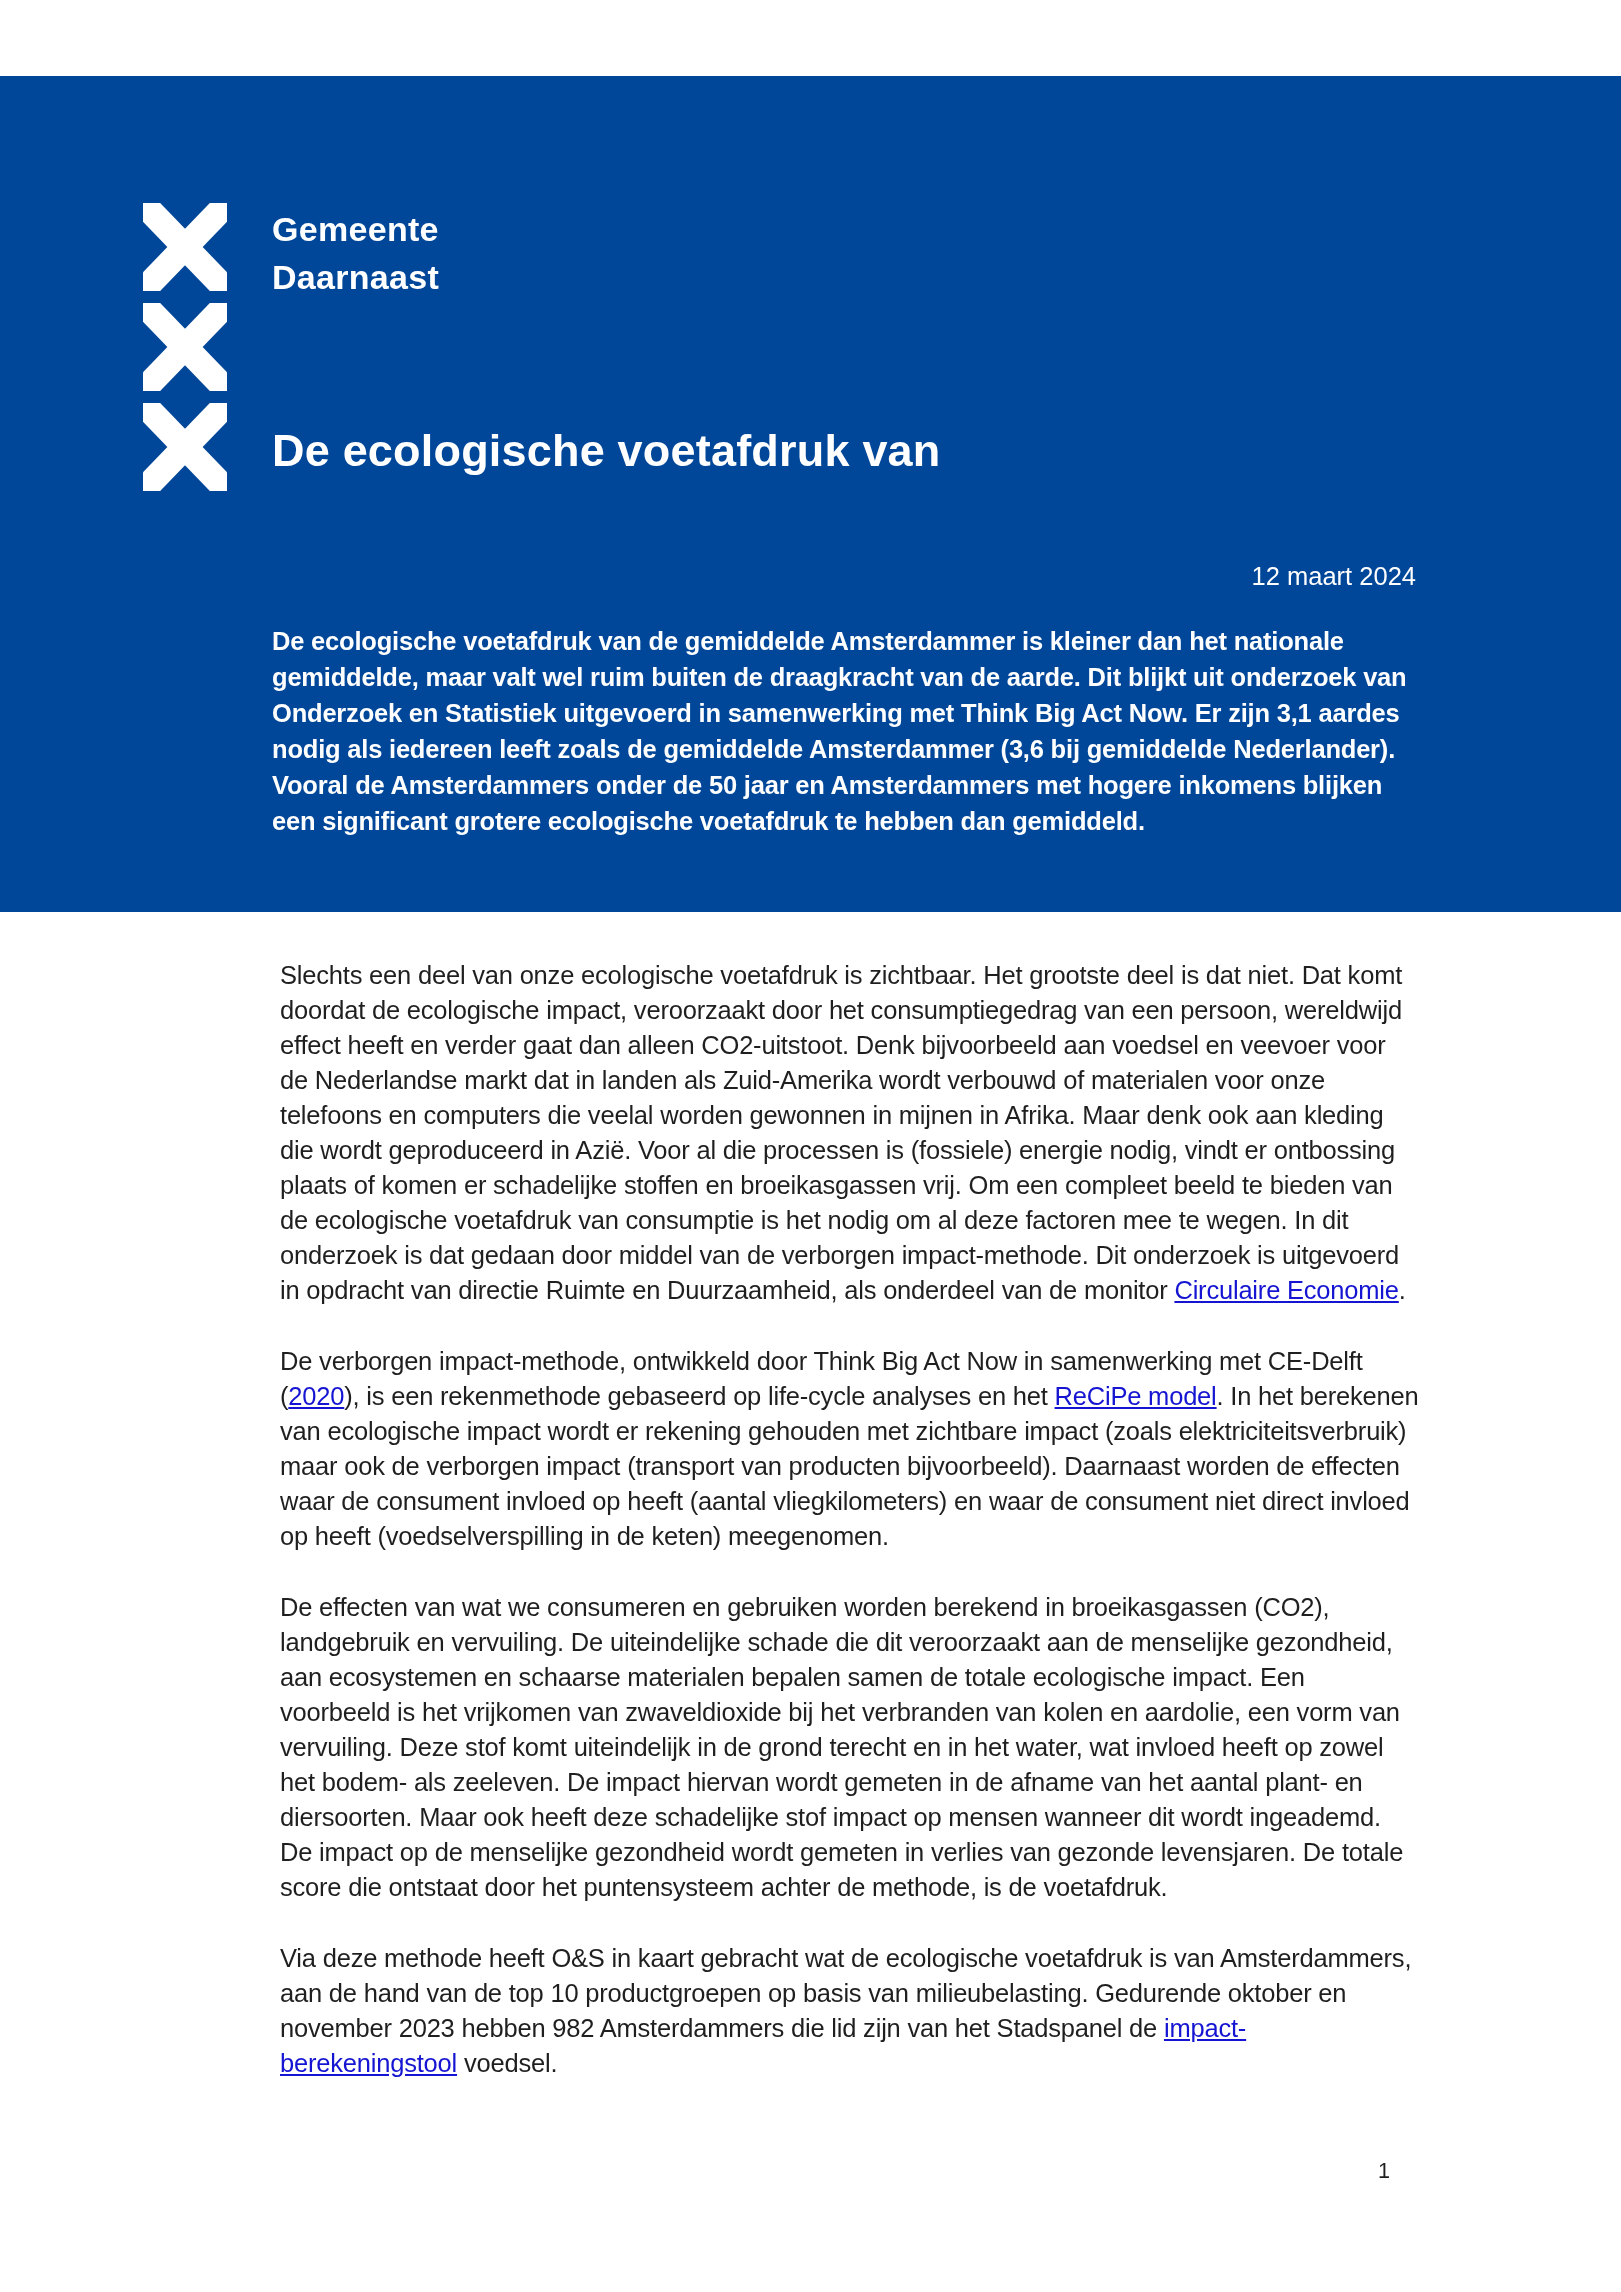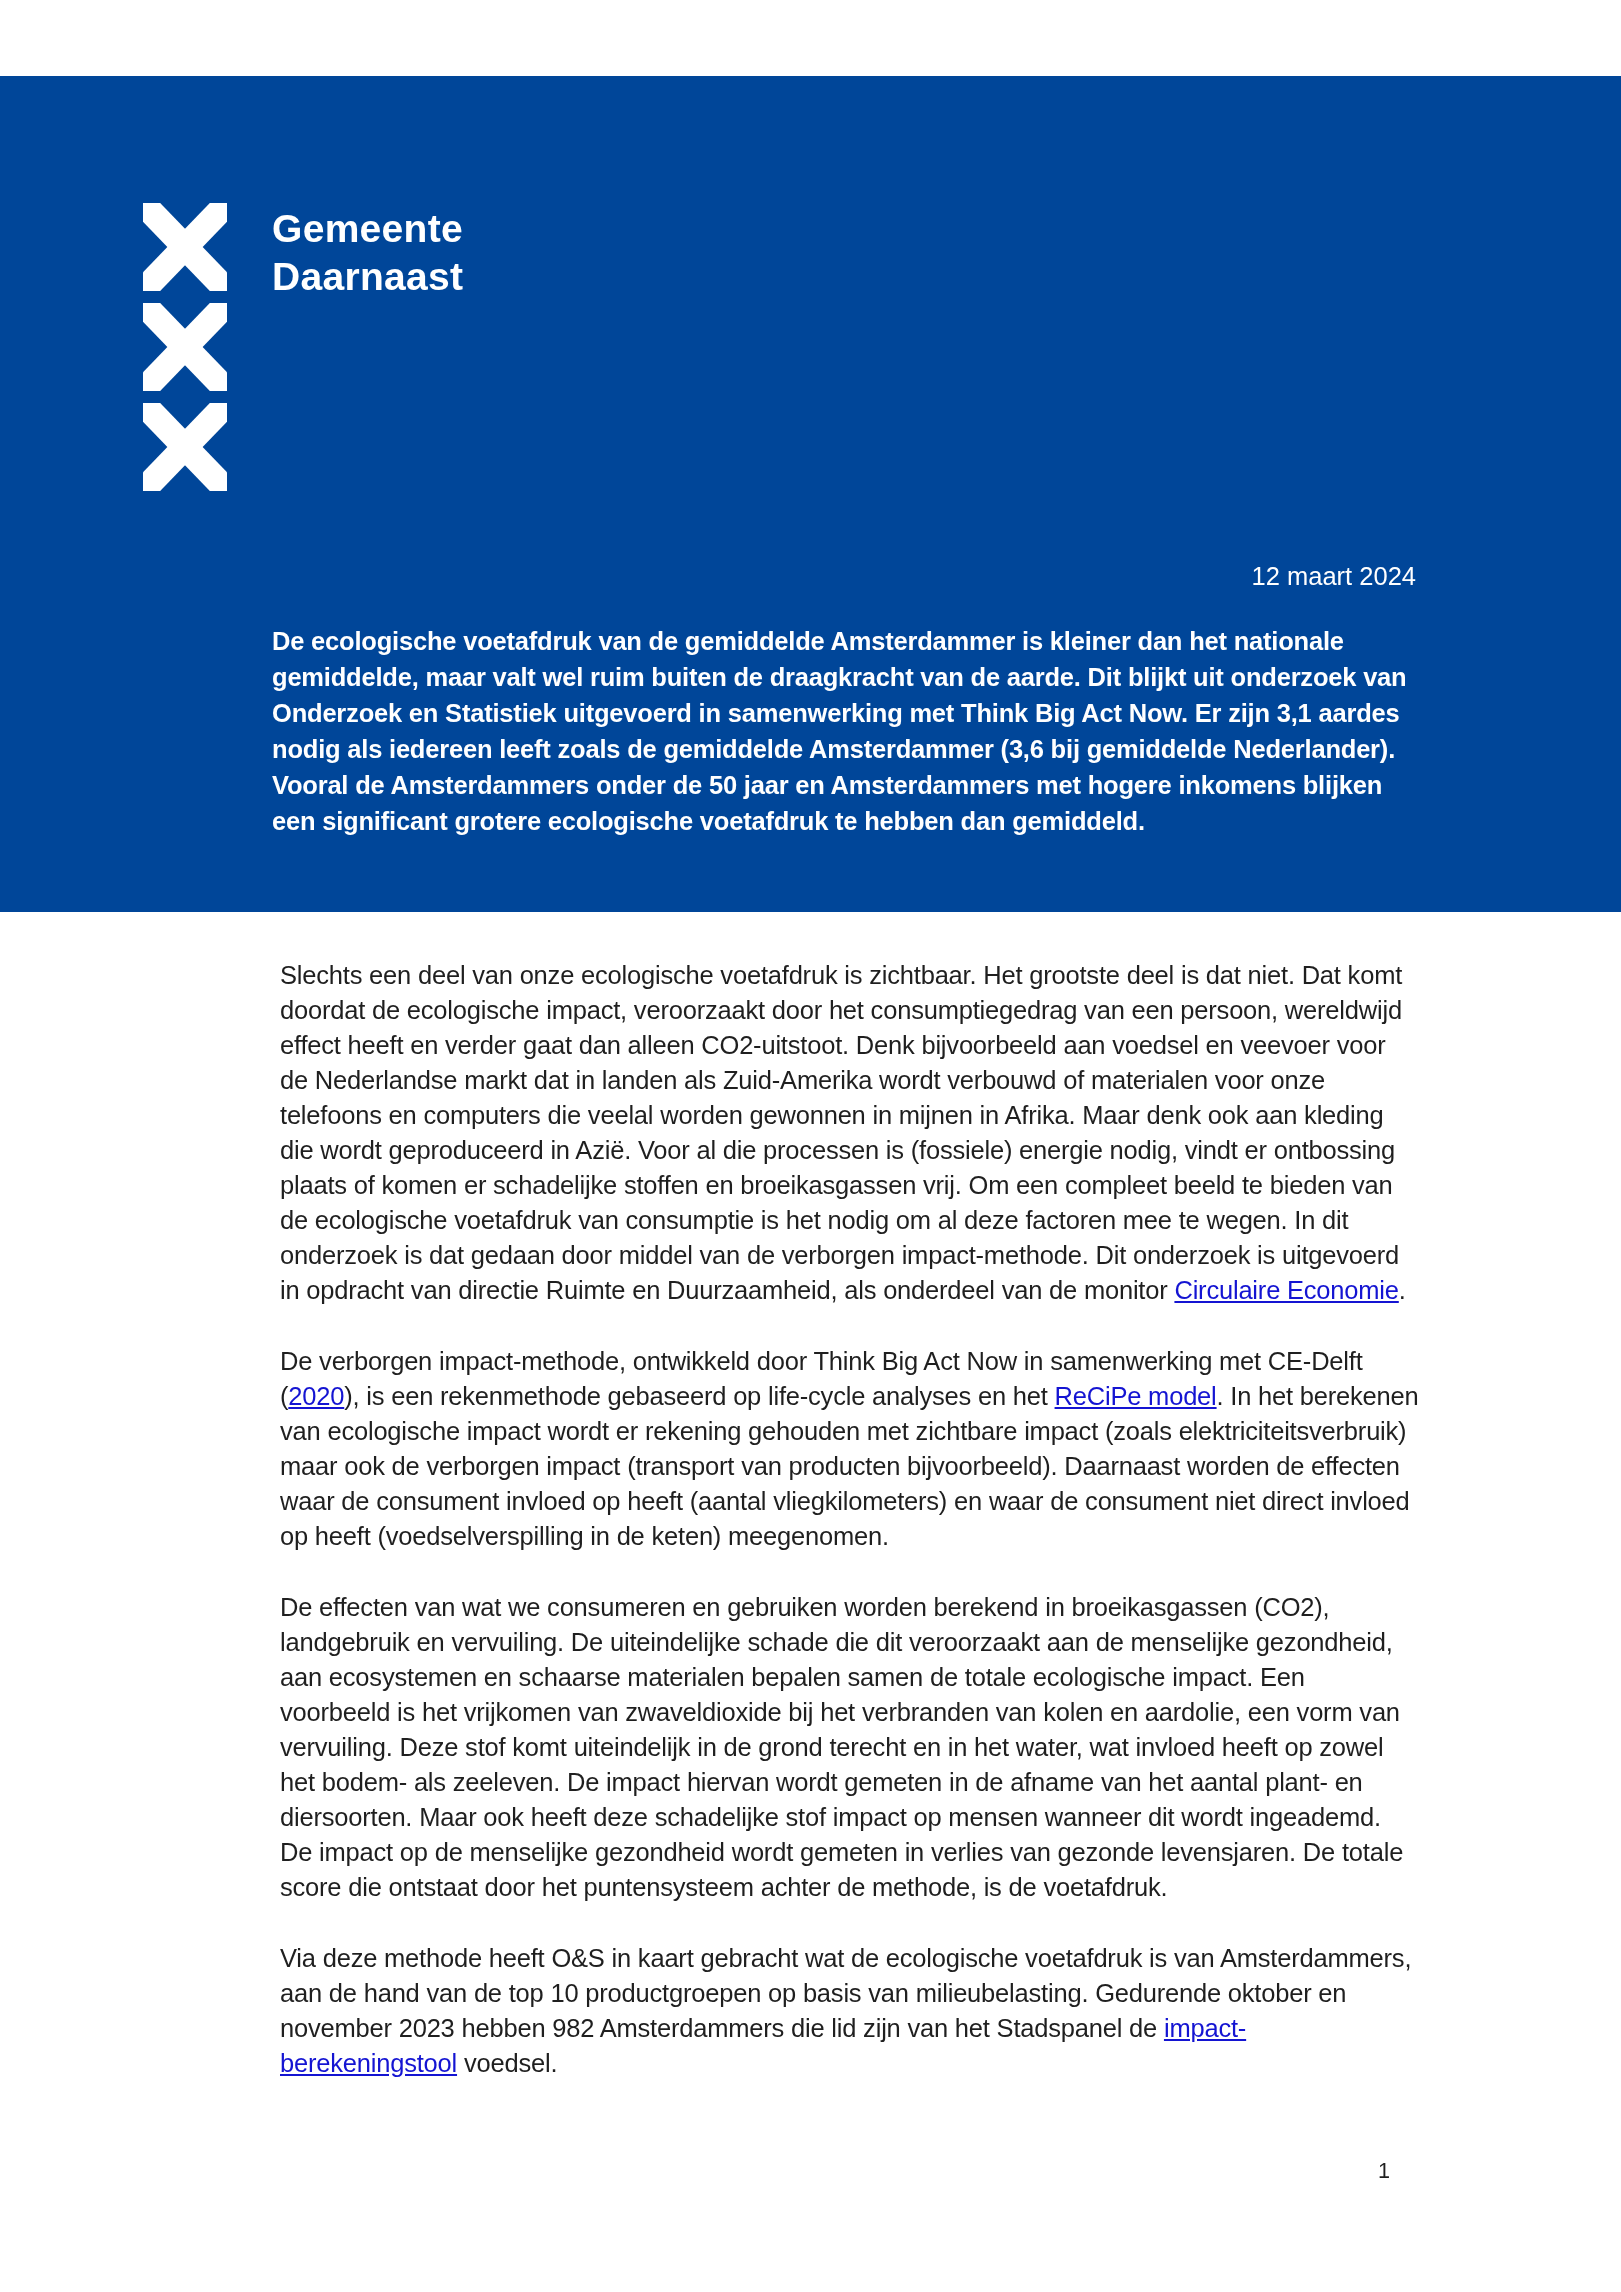--- a/index.html
+++ b/index.html
@@ -28,21 +28,21 @@
     top: 127px;
     display: flex;
     flex-direction: column;
     gap: 11.8px;
   }
   .x-column svg { display: block; }
   .org-name {
     position: absolute;
     left: 272px;
     top: 129px;
-    font-size: 39px;
+    font-size: 34px;
     font-weight: bold;
     line-height: 48px;
     letter-spacing: 0.3px;
   }
   .doc-title {
     position: absolute;
     left: 272px;
     top: 339px;
     font-size: 45px;
     font-weight: bold;
@@ -132,20 +132,21 @@
         </svg>
       </span>
     </div>
 
     <div class="org-name">
       <div>Gemeente</div>
       <div>Daarnaast</div>
     </div>
 
     <h1 class="doc-title" style="margin:0;">
+      <div>De ecologische voetafdruk van</div>
     </h1>
 
     <div class="doc-date">12 maart 2024</div>
 
     <p class="hero-intro"><span>De ecologische voetafdruk van de gemiddelde Amsterdammer is kleiner dan het nationale gemiddelde, maar valt wel ruim buiten de draagkracht van de aarde. Dit blijkt uit onderzoek van Onderzoek en Statistiek uitgevoerd in samenwerking met </span><a class="hero-link">Think Big Act Now.</a><span> Er zijn 3,1 aardes nodig als iedereen leeft zoals de gemiddelde Amsterdammer (3,6 bij gemiddelde Nederlander). Vooral de Amsterdammers onder de 50 jaar en Amsterdammers met hogere inkomens blijken een significant grotere ecologische voetafdruk te hebben dan gemiddeld.</span></p>
 
   </header>
 
   <main class="content">
 

